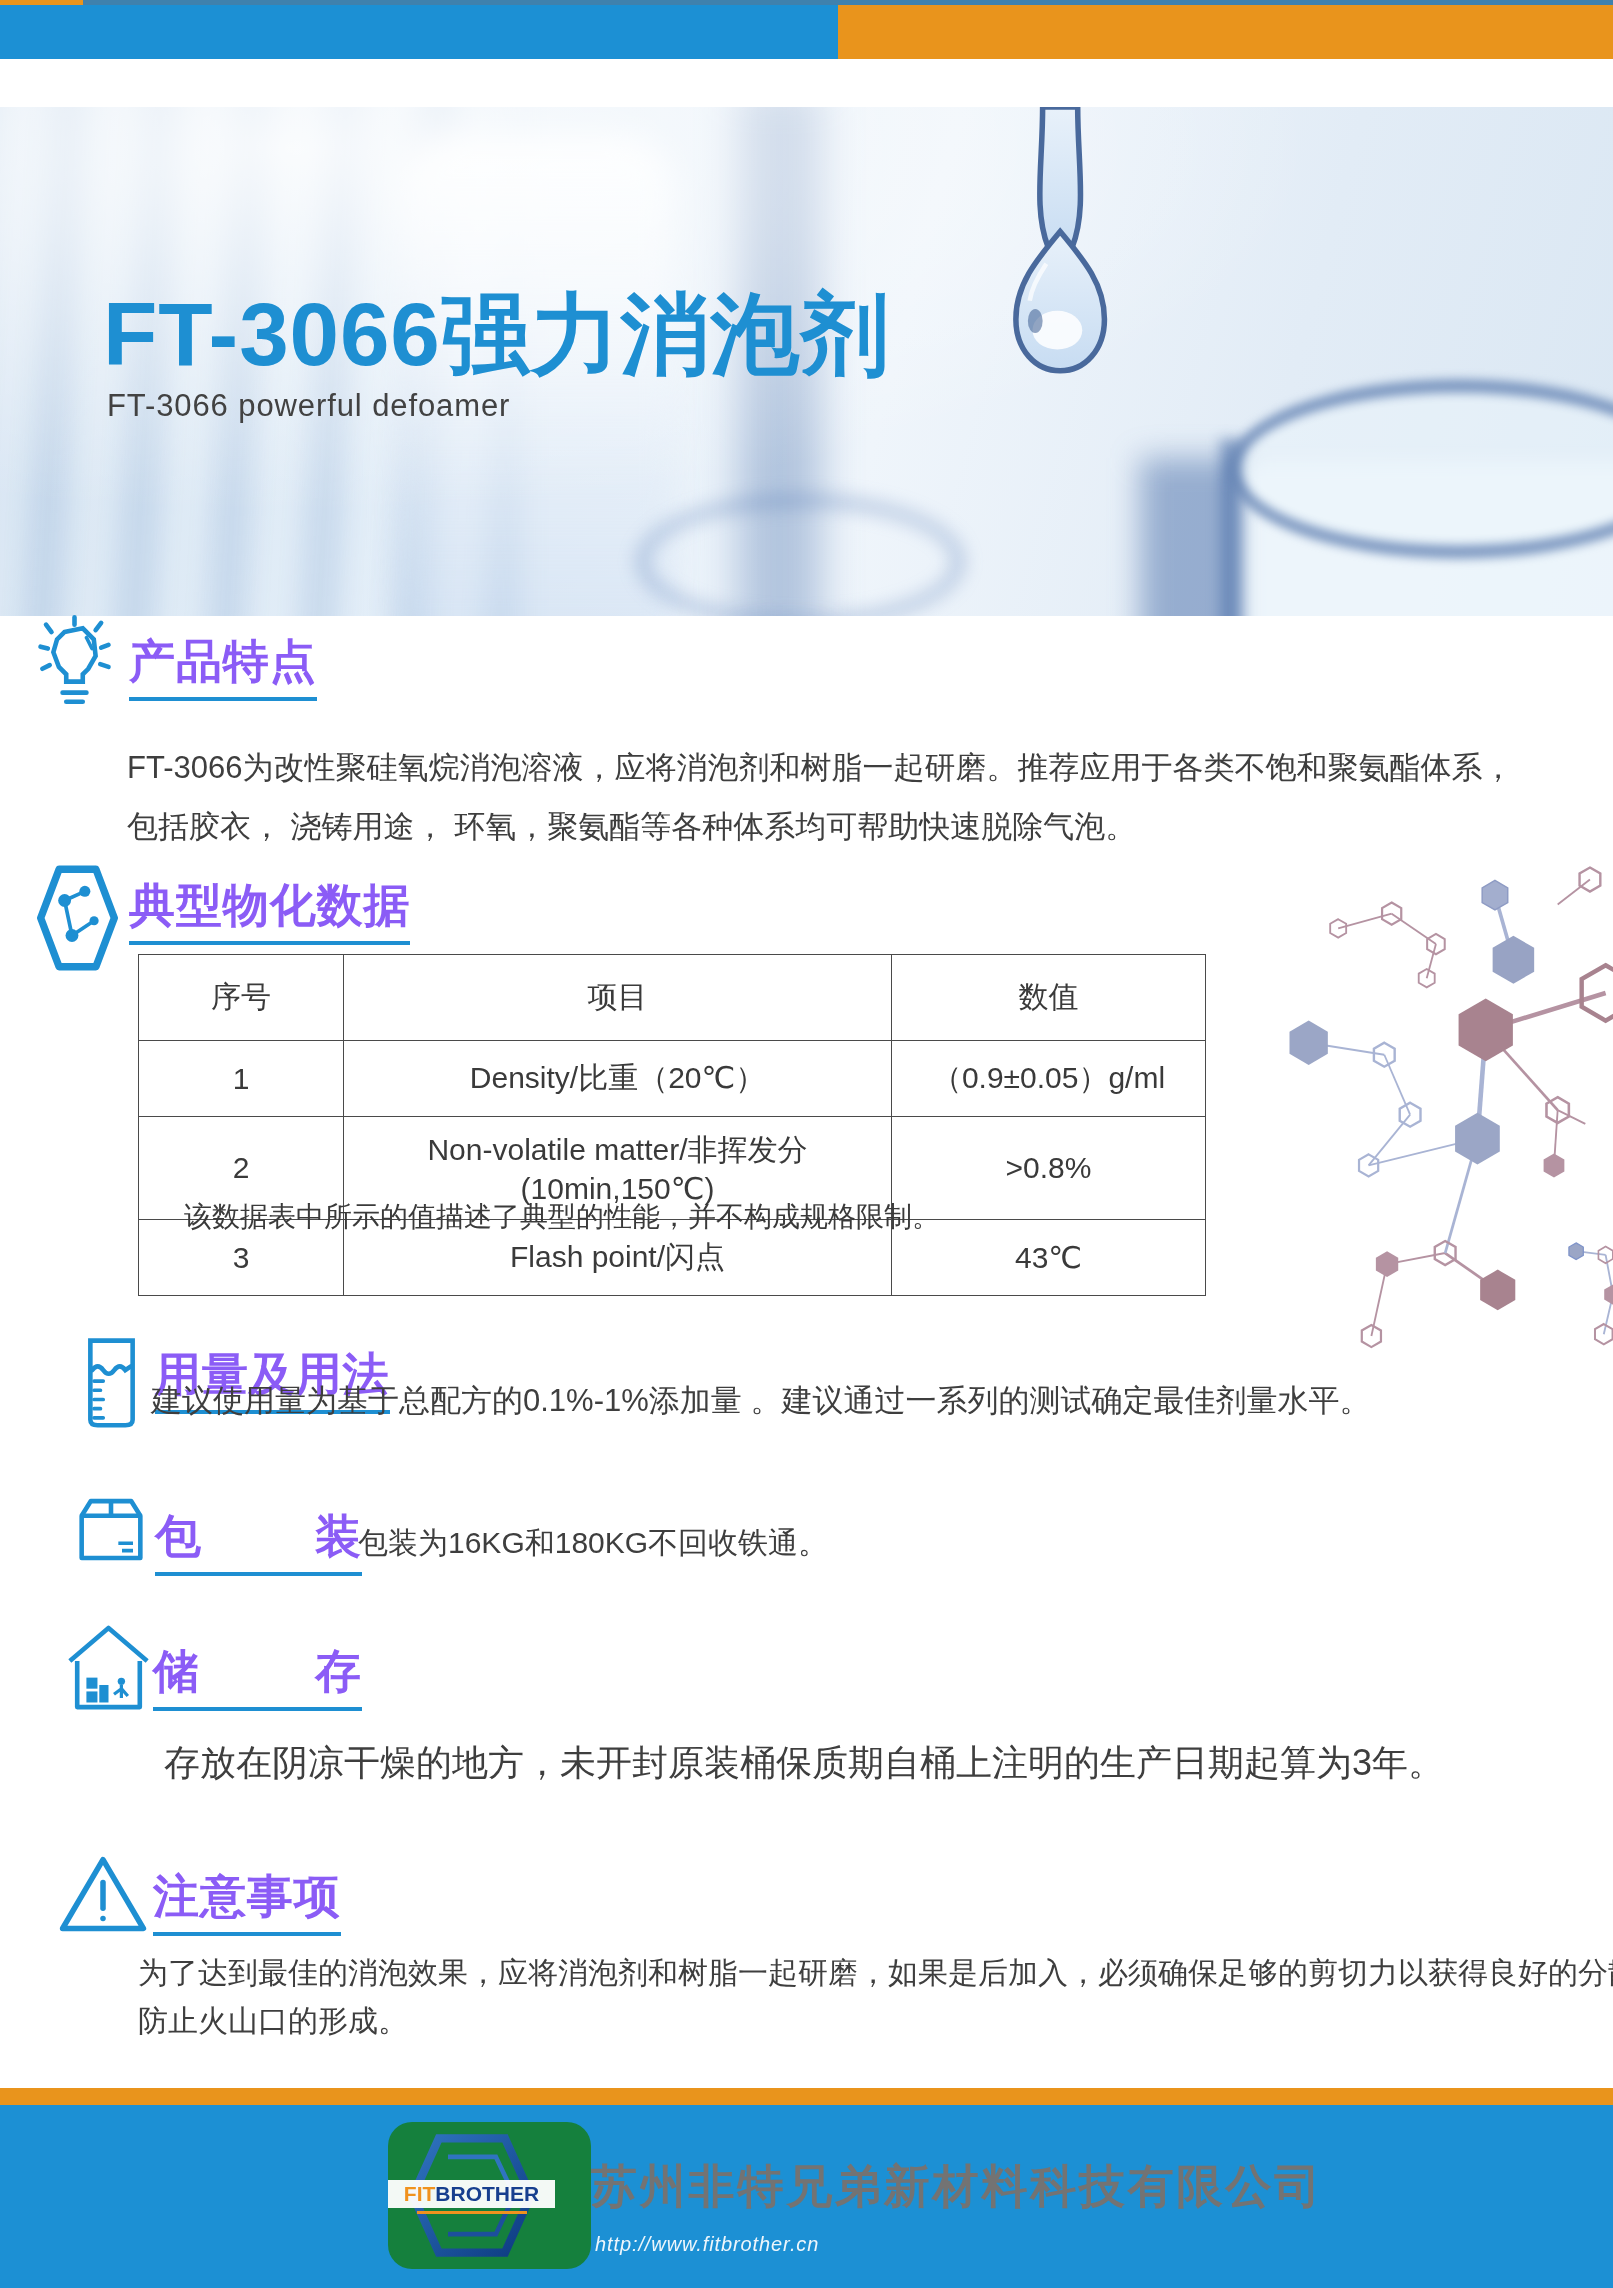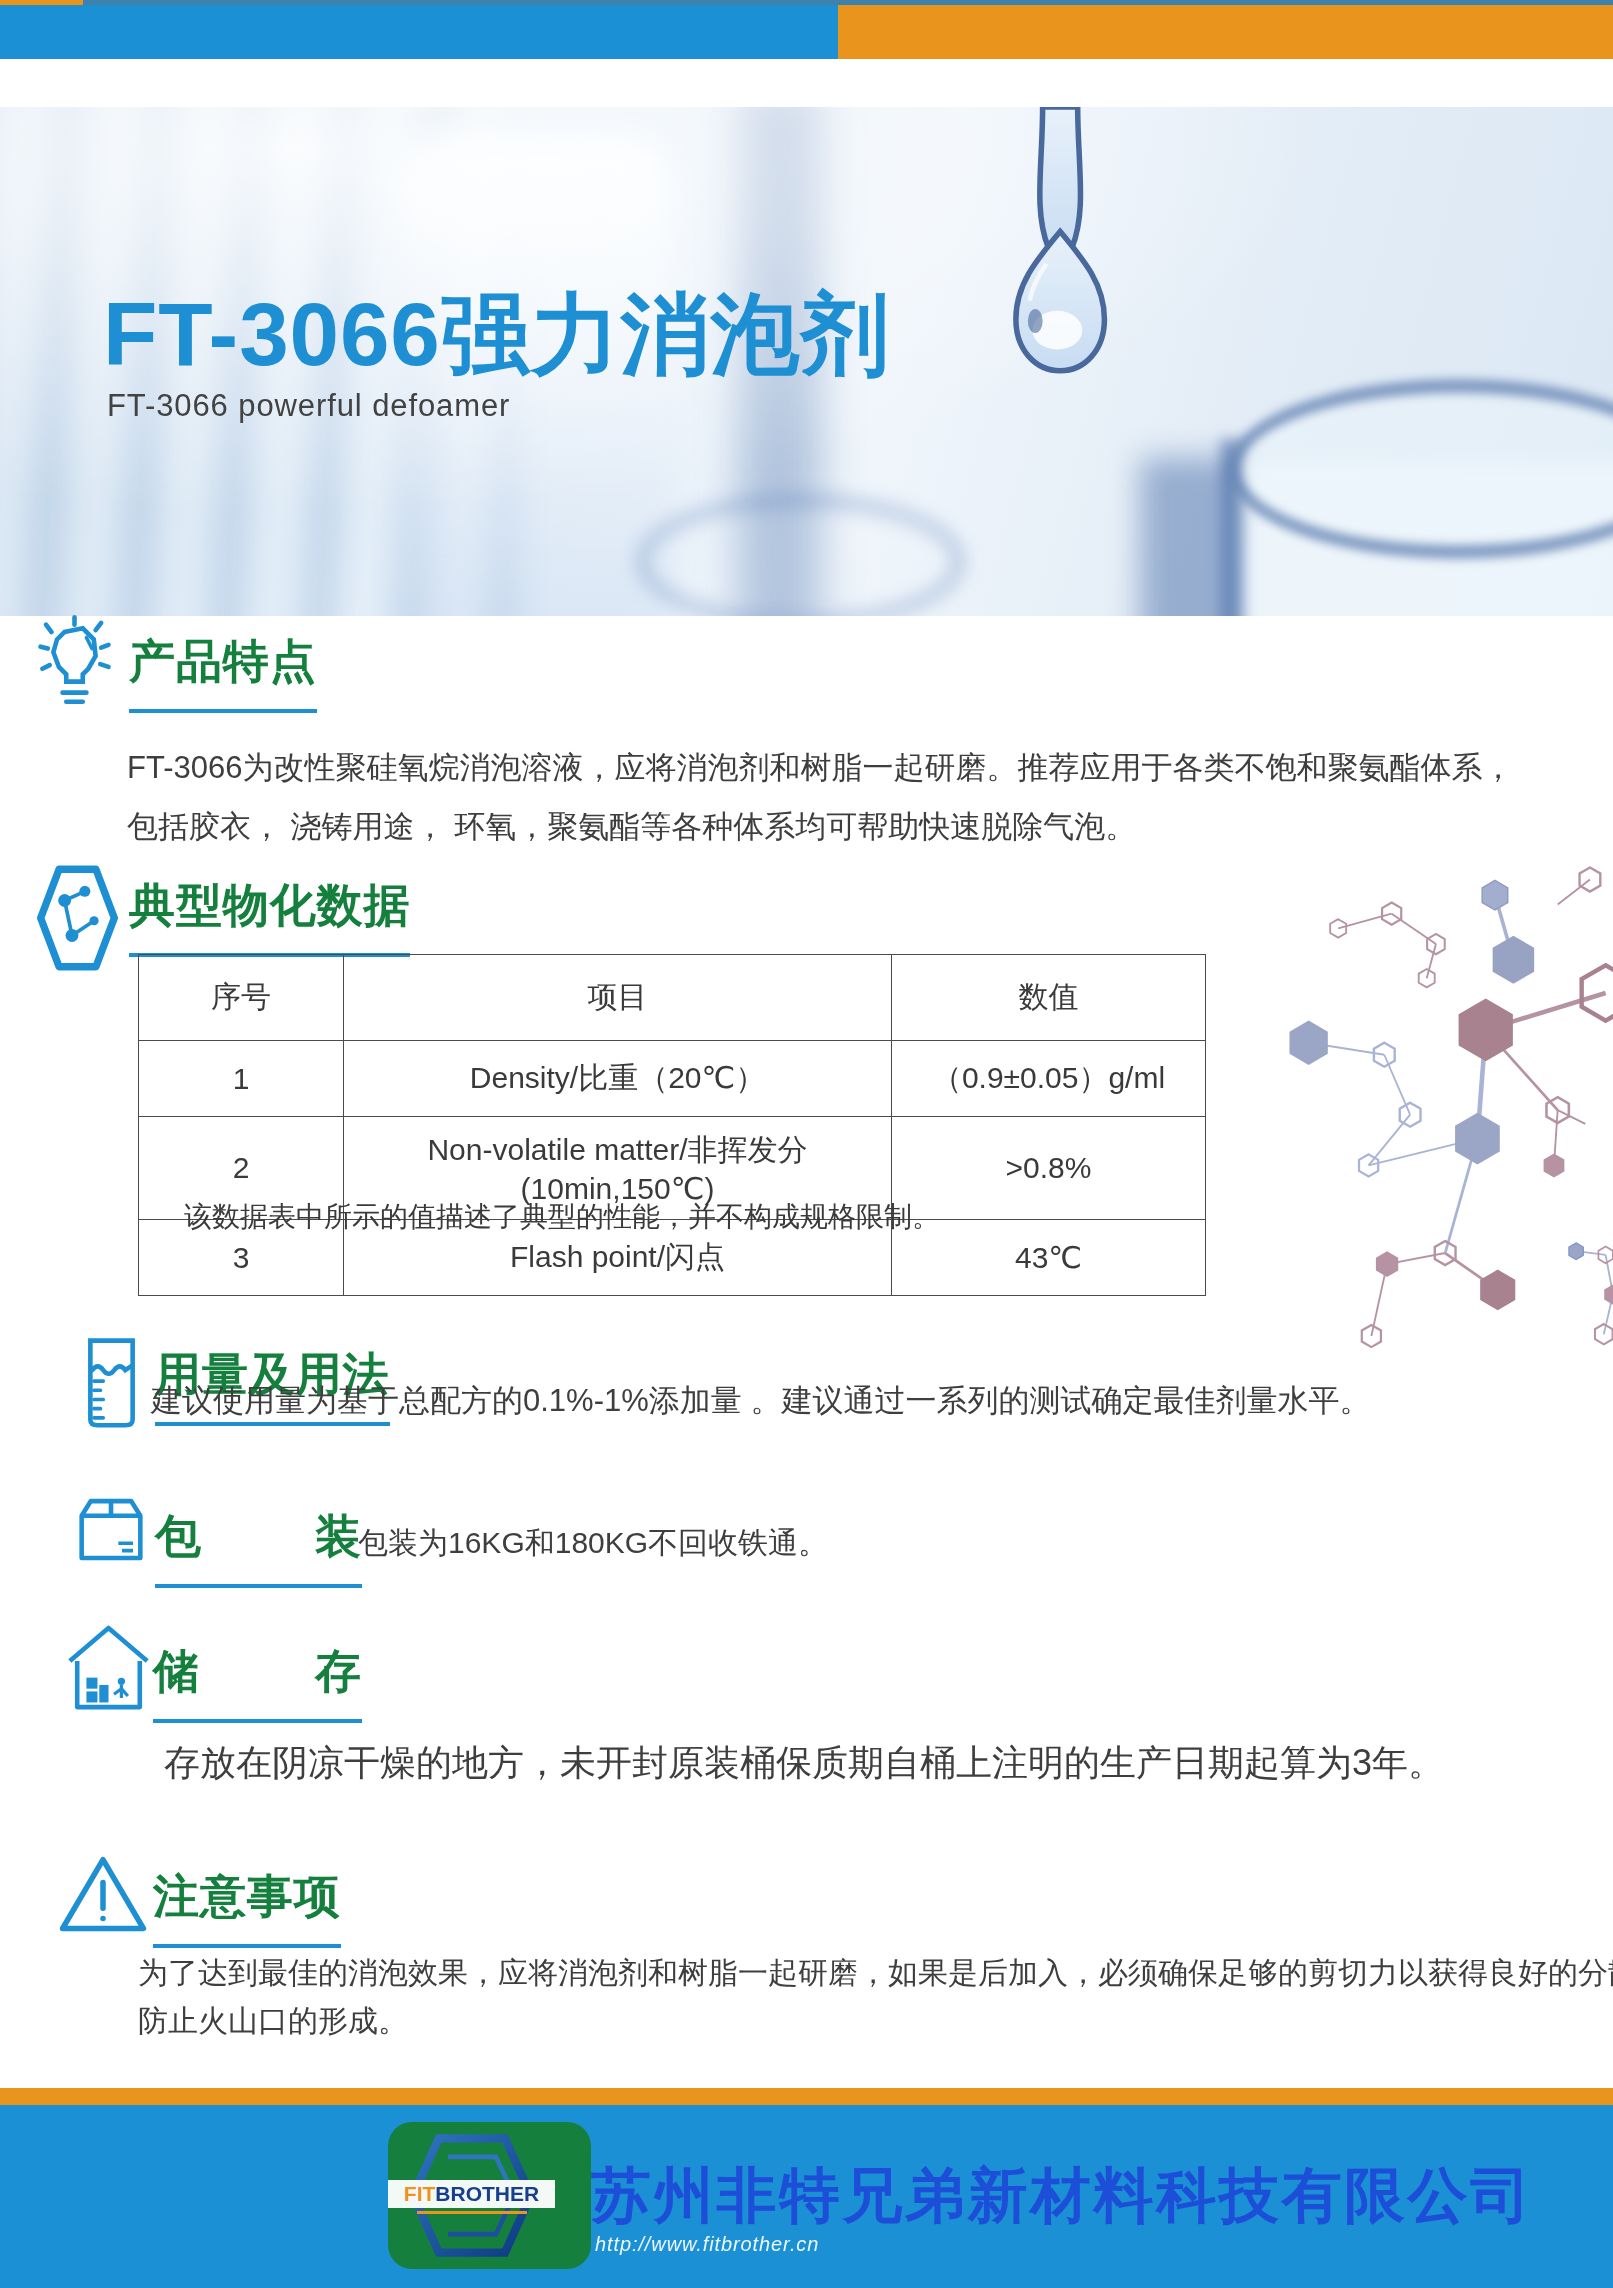--- a/index.html
+++ b/index.html
@@ -28,22 +28,22 @@
     border-radius:50%;filter:blur(4.6px);background:rgba(236,245,252,.5);}
   .hero .glass-right-body{position:absolute;left:1244px;top:355px;width:406px;height:231px;background:rgba(240,247,253,.8);filter:blur(8.3px);}
   .hero .glass-right-edge{position:absolute;left:1220px;top:332px;width:22px;height:240px;background:rgba(54,94,158,.5);filter:blur(6.5px);}
   .hero .fade{position:absolute;left:0;top:0;width:100%;height:100%;
     background:radial-gradient(ellipse at 18% 8%,rgba(255,255,255,.85),rgba(255,255,255,0) 55%);}
   .hero-title{position:absolute;left:103px;top:181px;font-size:89px;font-weight:700;color:#1E8FD2;letter-spacing:0.9px;line-height:1.05;}
   .hero-sub{position:absolute;left:107px;top:281px;font-size:31px;font-weight:400;color:#424242;letter-spacing:0.9px;}
   .droplet{position:absolute;left:965px;top:0;}
   
   .sec-icon{position:absolute;}
-  .sec-title{position:absolute;font-size:46px;font-weight:700;color:#15803d;letter-spacing:0.9px;
-    border-bottom:4.6px solid #1E8FD2;padding-bottom:16px;display:inline-block;white-space:nowrap;}
+  .sec-title{position:absolute;font-size:46px;font-weight:700;color:#8b5cf6;letter-spacing:0.9px;
+    border-bottom:4.6px solid #1E8FD2;padding-bottom:4px;display:inline-block;white-space:nowrap;}
   .sec-title.split{display:inline-flex;justify-content:space-between;}
   .body-text{position:absolute;font-size:31px;color:#3E3E3E;white-space:nowrap;}
   .body-text .bline{height:59px;line-height:59px;}
   
   .data-table{position:absolute;left:138px;top:954px;border-collapse:collapse;table-layout:fixed;}
   .data-table th,.data-table td{border:1.8px solid #4A4A4A;text-align:center;vertical-align:middle;
     font-size:30px;font-weight:400;color:#3A3A3A;padding:13px;}
   .data-table thead th{height:59px;}
   .data-table tbody td{height:49px;}
   .table-note{position:absolute;left:140px;top:1198px;font-size:28px;color:#3A3A3A;white-space:nowrap;margin-left:44px;}
@@ -51,21 +51,21 @@
   
   .footer-orange{position:absolute;left:0;top:2088px;width:1613px;height:17.5px;background:#E9941C;}
   .footer-blue{position:absolute;left:0;top:2105px;width:1613px;height:184px;background:#1C90D4;}
   .logo-box{position:absolute;left:388px;top:2122px;width:167px;height:147px;background:#15803d;border-radius:24px;overflow:hidden;padding-left:36px;}
   .logo-hex{position:absolute;left:14px;top:9.2px;}
   .logo-text{position:absolute;left:0;top:58px;width:167px;text-align:center;background:rgba(255,255,255,.95);
     font-size:21px;font-weight:700;letter-spacing:0px;line-height:28px;}
   .logo-text .fit{color:#F0921E;}
   .logo-text .brother{color:#173F8E;}
   .logo-underline{position:absolute;left:29px;top:89px;width:110px;height:2.8px;background:#F0921E;}
-  .footer-company{position:absolute;left:591px;top:2156px;font-size:60px;font-weight:700;color:#1d4ed8;letter-spacing:2.8px;white-space:nowrap;}
+  .footer-company{position:absolute;left:591px;top:2156px;font-size:46px;font-weight:700;color:#737373;letter-spacing:2.8px;white-space:nowrap;}
   .footer-url{position:absolute;left:595px;top:2233px;font-size:20px;color:rgba(255,255,255,.92);letter-spacing:0.9px;font-style:italic;}
 </style>
 </head>
 <body>
 
 <div class="page">
 
   <div class="topstrip-orange"></div>
   <div class="topstrip-blue"></div>
   <div class="bar-blue"></div>

